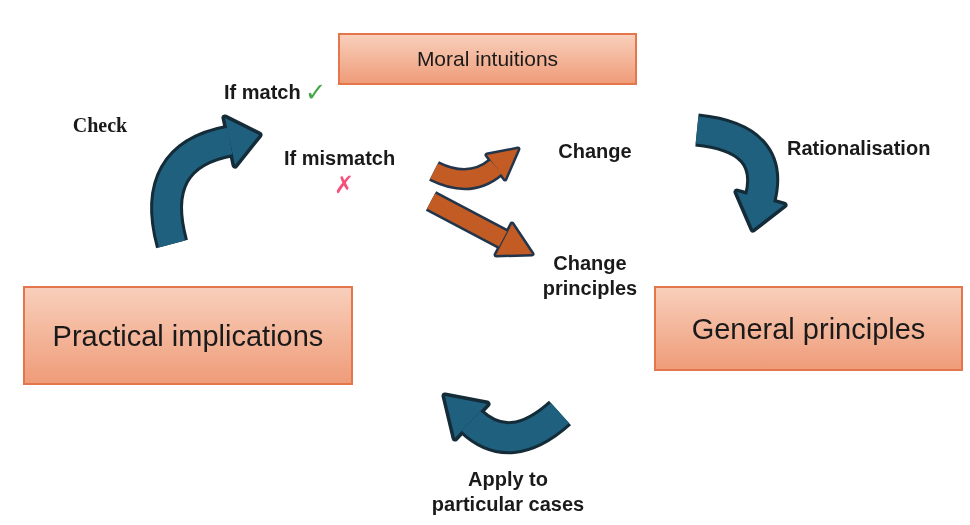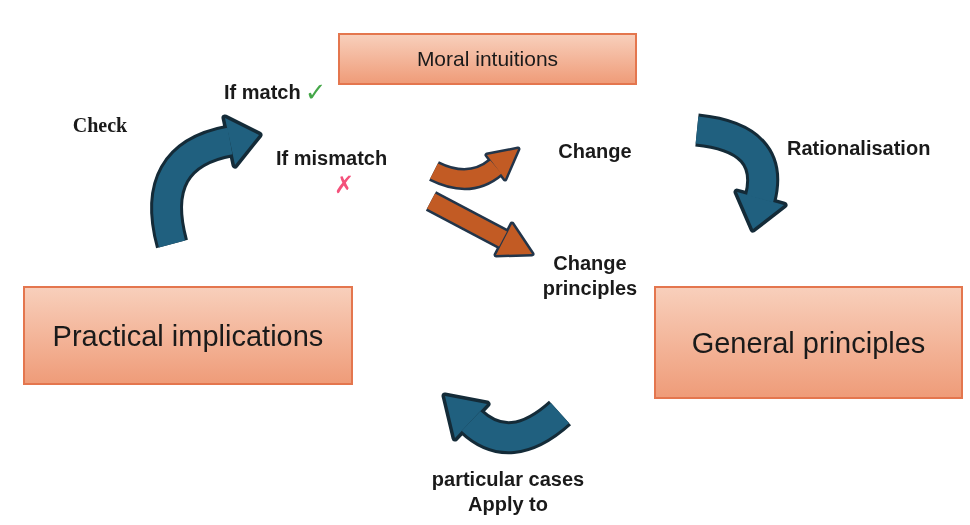--- a/index.html
+++ b/index.html
@@ -14,33 +14,33 @@
     position:absolute;
     display:flex;align-items:center;justify-content:center;
     text-align:center;
     background:linear-gradient(to bottom,var(--box-fill-top),var(--box-fill-bottom));
     border:2px solid var(--box-border);
     color:var(--text-color);
     box-sizing:border-box;
   }
   #box-moral{left:338px;top:33px;width:299px;height:52px;font-size:21px;}
   #box-practical{left:23px;top:286px;width:330px;height:99px;font-size:29px;line-height:38px;}
-  #box-general{left:654px;top:286px;width:309px;height:113px;font-size:29px;line-height:38px;}
+  #box-general{left:654px;top:286px;width:309px;height:85px;font-size:29px;line-height:38px;}
   .flow-label{
     position:absolute;
     font-weight:bold;
     color:var(--text-color);
     font-size:20px;
     line-height:25px;
     text-align:center;
     white-space:nowrap;
   }
   #label-check-consistency{left:25px;top:113px;width:150px;font-family:Liberation Serif, serif;}
   #label-if-match{left:224px;top:80px;text-align:right;}
-  #label-if-mismatch{left:276px;top:146px;}
+  #label-if-mismatch{left:284px;top:146px;}
   #label-rationalisation{left:787px;top:136px;}
   #label-change-preferences{left:528px;top:139px;width:134px;}
   #label-change-principles{left:523px;top:251px;width:134px;}
   #label-apply{left:406px;top:467px;width:204px;}
   .check-mark{color:var(--check-green);font-size:26px;font-weight:bold;vertical-align:-2px;padding-left:4px;}
   .cross-mark{position:absolute;left:334px;top:171px;color:var(--cross-pink);font-size:24px;font-weight:bold;}
   #arrow-layer{position:absolute;left:0;top:0;width:970px;height:525px;}
   .teal-body-outline{fill:none;stroke:var(--teal-outline);stroke-width:33;}
   .teal-body{fill:none;stroke:var(--teal-fill);stroke-width:27;}
   .teal-head-outline{fill:var(--teal-outline);stroke:var(--teal-outline);stroke-width:7;stroke-linejoin:round;}
@@ -126,17 +126,17 @@
   <div id="label-change-preferences" class="flow-label">
     <div>Change</div>
   </div>
 
   <div id="label-change-principles" class="flow-label">
     <div>Change</div>
     <div>principles</div>
   </div>
 
   <div id="label-apply" class="flow-label">
+    <div>Apply to</div>
     <div>particular cases</div>
-    <div>Apply to</div>
   </div>
 
 </div>
 
 </body></html>

